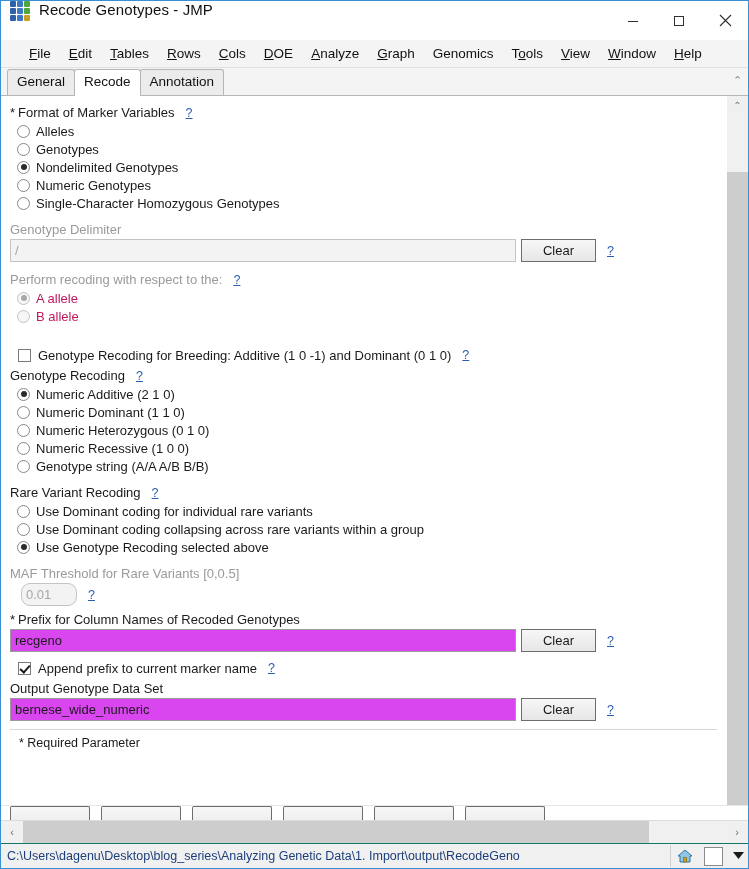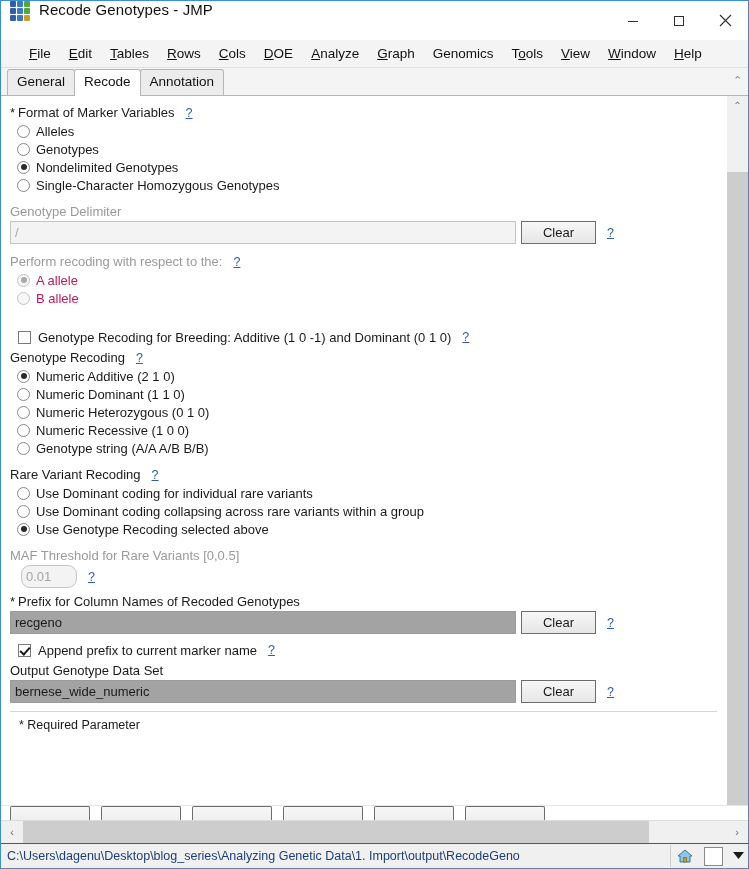--- a/index.html
+++ b/index.html
@@ -235,21 +235,21 @@
   }
 
   .field-row {
     display:flex;
     align-items:center;
     margin: 2px 0 0 0;
   }
   .textbox {
     height: 23px;
     border: 1px solid #9b9b9b;
-    background: #a3a3a3;
+    background: #d946ef;
     box-sizing: border-box;
     display:flex; align-items:center;
     padding-left: 4px;
     font-size: 13px;
     color:#1a1a1a;
     overflow:hidden;
     white-space:nowrap;
   }
   .textbox.dim { background:#f3f3f3; border-color:#c4c4c4; color:#a6a6a6; }
   .clear-btn {
@@ -432,20 +432,24 @@
       <div class="radio-row">
         <span class="radio"></span>
         <span class="radio-label">Genotypes</span>
       </div>
       <div class="radio-row">
         <span class="radio checked"></span>
         <span class="radio-label">Nondelimited Genotypes</span>
       </div>
       <div class="radio-row">
         <span class="radio"></span>
+        <span class="radio-label">Numeric Genotypes</span>
+      </div>
+      <div class="radio-row">
+        <span class="radio"></span>
         <span class="radio-label">Single-Character Homozygous Genotypes</span>
       </div>
 
       <div class="spacer10"></div>
 
       <div class="sect-label dim">
         <span>Genotype Delimiter</span>
       </div>
       <div class="field-row">
         <div class="textbox dim" style="width:506px;">/</div>

